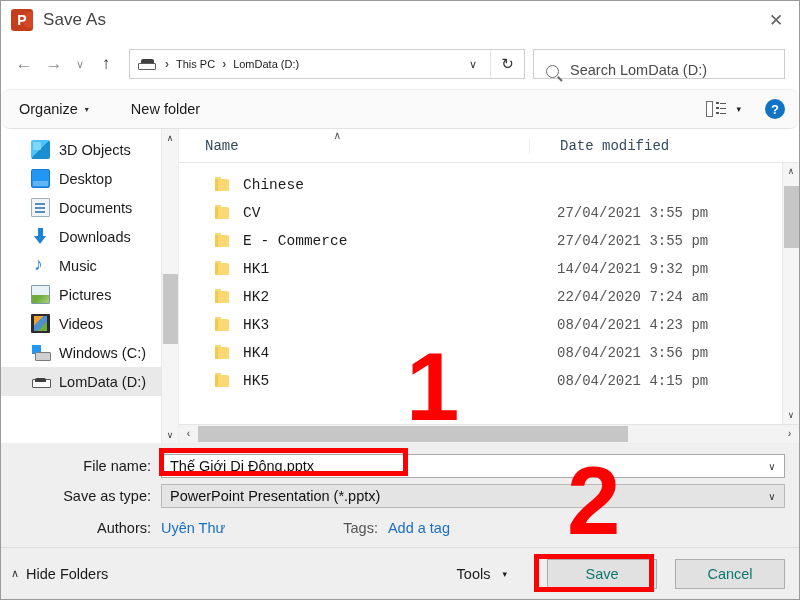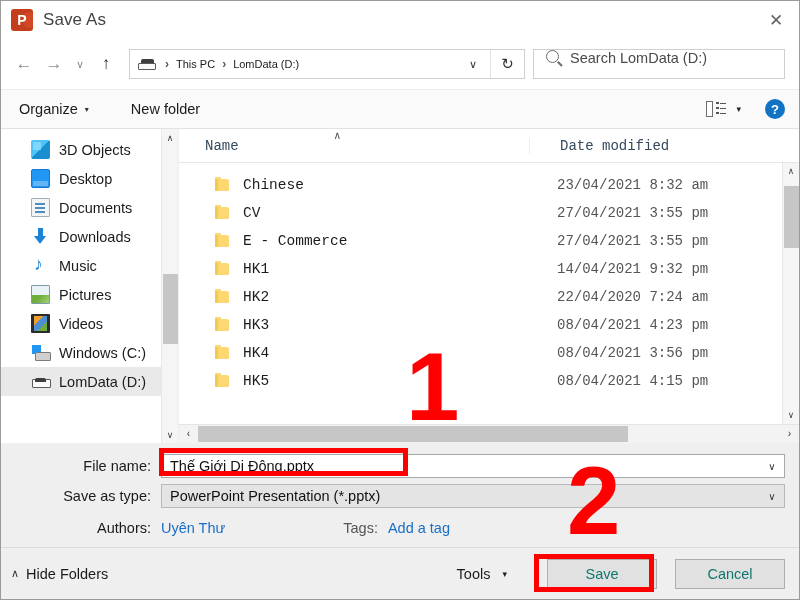--- a/index.html
+++ b/index.html
@@ -93,41 +93,42 @@
     color:#333; font-size:11px;
   }
   .refreshbtn {
     width:34px; height:28px; border-left:1px solid #e3e3e3;
     display:flex; align-items:center; justify-content:center;
     color:#333; font-size:15px;
   }
   .searchbox {
     width:252px; height:30px; margin-left:8px; flex:0 0 252px;
     border:1px solid #cfcfcf; background:#fff;
-    display:flex; align-items:flex-start; padding-left:12px;
+    display:flex; align-items:flex-end; padding-left:12px;
   }
   .search-ico {
     width:13px; height:13px; border:1.6px solid #6b6b6b; border-radius:50%;
     position:relative; flex:0 0 13px;
   }
   .search-ico:after{
     content:""; position:absolute; right:-5px; bottom:-3px;
     width:6px; height:1.6px; background:#6b6b6b;
     transform:rotate(45deg);
   }
   .search-ph { margin-left:11px; font-size:14.5px; color:#4a4a4a; }
 
   
   .cmdbar {
     height:40px; flex:0 0 40px;
     display:flex; align-items:center;
     background:#fafafa;
     border-top:1px solid #ececec;
     border-bottom:1px solid #e2e2e2;
     padding:0 14px 0 18px;
+    border-radius:9px;
   }
   .cmd-item { font-size:14.5px; color:#1b1b1b; display:flex; align-items:center; }
   .cmd-item .tri { margin-left:7px; font-size:8px; color:#333; }
   .cmd-gap { width:42px; }
   .cmd-right { margin-left:auto; display:flex; align-items:center; gap:10px; }
   .viewico { width:20px; height:16px; position:relative; }
   .viewico .pane{ position:absolute; left:0; top:0; width:7px; height:16px;
       border:1px solid #6d6d6d; background:#fff; }
   .viewico .ln{ position:absolute; left:10px; height:1.6px; background:#555; width:10px; }
   .viewico .dt{ position:absolute; left:10px; width:2.4px; height:2.4px; background:#555; }
@@ -387,21 +388,20 @@
         </div>
         <div class="col-date">
           <span>Date modified</span>
         </div>
       </div>
 
       <div class="filelist">
         <div class="frow">
           <span class="folder-ico"></span>
           <span class="f-name">Chinese</span>
-          <span class="f-date">23/04/2021 8:32 am</span>
         </div>
         <div class="frow">
           <span class="folder-ico"></span>
           <span class="f-name">CV</span>
           <span class="f-date">27/04/2021 3:55 pm</span>
         </div>
         <div class="frow">
           <span class="folder-ico"></span>
           <span class="f-name">E - Commerce</span>
           <span class="f-date">27/04/2021 3:55 pm</span>

